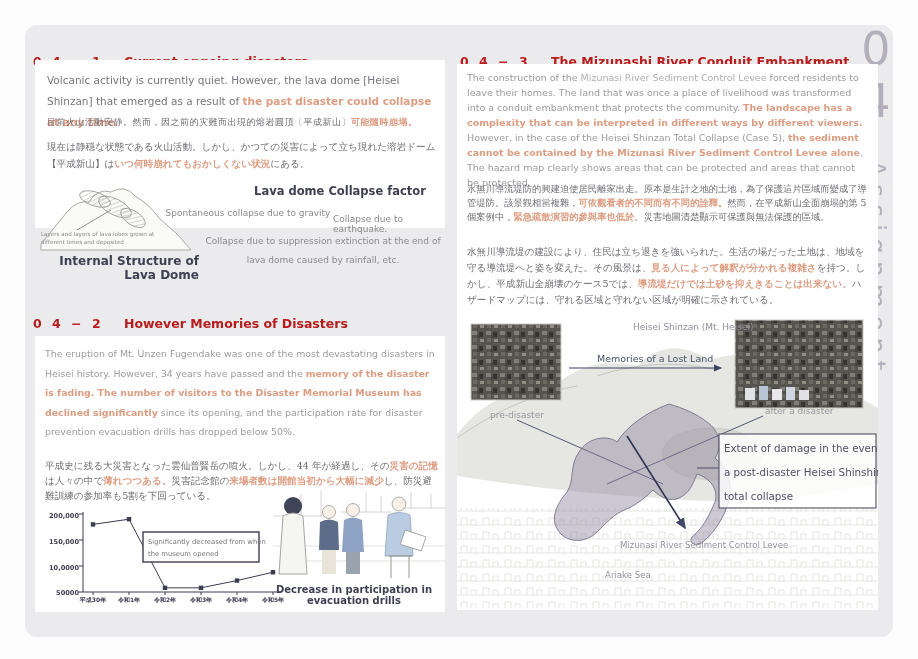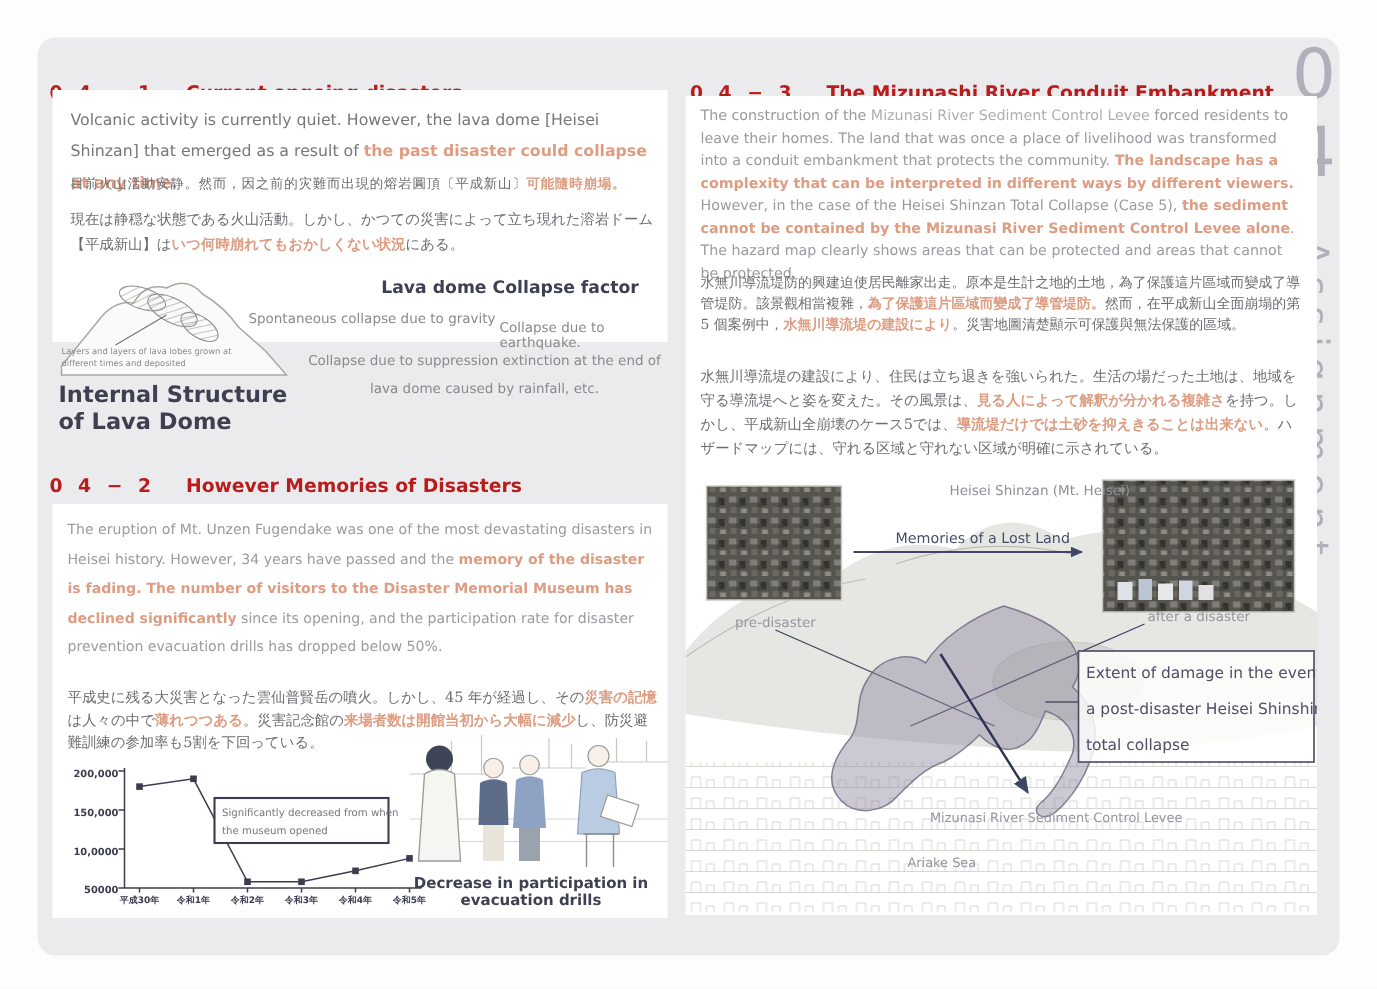--- a/index.html
+++ b/index.html
@@ -55,35 +55,35 @@
         </pattern>
       </defs>
       <path d="M4,72 L30,40 Q40,28 52,30 Q60,16 74,20 Q88,12 98,24 Q112,32 122,46 L140,62 L154,78 L4,78 Z" fill="#fafaf8" stroke="#a9a9a4" stroke-width="1"></path>
       <ellipse cx="58" cy="27" rx="16" ry="7" transform="rotate(18 58 27)" fill="url(#hatch)" stroke="#8e8e88" stroke-width="0.7"></ellipse>
       <ellipse cx="78" cy="35" rx="18" ry="8" transform="rotate(27 78 35)" fill="url(#hatch)" stroke="#8e8e88" stroke-width="0.7"></ellipse>
       <ellipse cx="96" cy="46" rx="14" ry="7" transform="rotate(33 96 46)" fill="url(#hatch)" stroke="#8e8e88" stroke-width="0.7"></ellipse>
       <line x1="40" y1="58" x2="74" y2="38" stroke="#77776f" stroke-width="0.8"></line>
       <text x="4" y="64" font-size="5.6" fill="#8a8a86">Layers and layers of lava lobes grown at</text>
       <text x="4" y="72" font-size="5.6" fill="#8a8a86">different times and deposited</text>
     </svg>
-    <div class="caption" style="left:4px;top:194px;width:160px;font-size:15px;text-align:left;">Internal Structure of Lava Dome</div>
+    <div class="caption" style="left:4px;top:194px;width:160px;font-size:12px;text-align:right;">Internal Structure of Lava Dome</div>
 
     <div class="caption" style="left:200px;top:124px;width:210px;font-size:11.5px;">Lava dome Collapse factor</div>
     <div class="para small-label" style="left:118px;top:148px;width:190px;text-align:center;">Spontaneous collapse due to gravity</div>
     <div class="para small-label" style="left:298px;top:154px;width:112px;">Collapse due to earthquake.</div>
     <div class="para small-label" style="left:168px;top:172px;width:240px;text-align:center;line-height:19px;">Collapse due to suppression extinction at the end of lava dome caused by rainfall, etc.</div>
   </div>
 
   <div class="sec-head" style="left:33px;top:316px;">
     <span class="sec-code">0 4 − 2</span>
     <span>However Memories of Disasters</span>
   </div>
   <div class="card" style="left:35px;top:336px;width:410px;height:276px;">
     <div class="para en-lite" style="left:10px;top:8px;width:392px;"><span class="s-n">The eruption of Mt. Unzen Fugendake was one of the most devastating disasters in Heisei history. However, 34 years have passed and the </span><span class="s-a">memory of the disaster is fading. The number of visitors to the Disaster Memorial Museum has declined significantly</span><span class="s-n"> since its opening, and the participation rate for disaster prevention evacuation drills has dropped below 50%.</span></div>
-    <div class="para cjk" style="left:10px;top:122px;width:394px;font-size:9.6px;line-height:15px;"><span class="s-n">平成史に残る大災害となった雲仙普賢岳の噴火。しかし、45 年が経過し、その</span><span class="s-ab">災害の記憶</span><span class="s-n">は人々の中で</span><span class="s-ab">薄れつつある</span><span class="s-n">。災害記念館の</span><span class="s-ab">来場者数は開館当初から大幅に減少</span><span class="s-n">し、防災避難訓練の参加率も5割を下回っている。</span></div>
+    <div class="para cjk" style="left:10px;top:122px;width:394px;font-size:9.6px;line-height:15px;"><span class="s-n">平成史に残る大災害となった雲仙普賢岳の噴火。しかし、44 年が経過し、その</span><span class="s-ab">災害の記憶</span><span class="s-n">は人々の中で</span><span class="s-ab">薄れつつある</span><span class="s-n">。災害記念館の</span><span class="s-ab">来場者数は開館当初から大幅に減少</span><span class="s-n">し、防災避難訓練の参加率も5割を下回っている。</span></div>
 
     <svg id="visitors-chart" style="position:absolute;left:0px;top:170px;" width="250" height="104" viewBox="0 0 250 104">
       <line x1="48" y1="6" x2="48" y2="86" stroke="#3c3c50" stroke-width="1"></line>
       <line x1="48" y1="86" x2="246" y2="86" stroke="#3c3c50" stroke-width="1"></line>
       <g id="chart-ticks">
           <line x1="44" x2="48" y1="8" y2="8" stroke="#3c3c50" stroke-width="1"></line>
           <line x1="44" x2="48" y1="34" y2="34" stroke="#3c3c50" stroke-width="1"></line>
           <line x1="44" x2="48" y1="60" y2="60" stroke="#3c3c50" stroke-width="1"></line>
           <line x1="44" x2="48" y1="86" y2="86" stroke="#3c3c50" stroke-width="1"></line>
           <line x1="58" x2="58" y1="86" y2="89" stroke="#3c3c50" stroke-width="1"></line>
@@ -143,21 +143,21 @@
     </svg>
     <div class="caption" style="left:226px;top:248px;width:186px;font-size:10px;">Decrease in participation in evacuation drills</div>
   </div>
 
   <div class="sec-head" style="left:460px;top:54px;">
     <span class="sec-code">0 4 − 3</span>
     <span>The Mizunashi River Conduit Embankment</span>
   </div>
   <div class="card" style="left:457px;top:64px;width:421px;height:546px;">
     <div class="para en-lite" style="left:10px;top:6px;width:401px;font-size:9.5px;line-height:15px;"><span class="s-n">The construction of the </span><span class="s-g">Mizunasi River Sediment Control Levee</span><span class="s-n"> forced residents to leave their homes. The land that was once a place of livelihood was transformed into a conduit embankment that protects the community. </span><span class="s-a">The landscape has a complexity that can be interpreted in different ways by different viewers.</span><span class="s-n"> However, in the case of the Heisei Shinzan Total Collapse (Case 5), </span><span class="s-a">the sediment cannot be contained by the Mizunasi River Sediment Control Levee alone</span><span class="s-n">. The hazard map clearly shows areas that can be protected and areas that cannot be protected.</span></div>
-    <div class="para cjk" style="left:10px;top:118px;width:403px;font-size:9.3px;line-height:14px;"><span class="s-n">水無川導流堤防的興建迫使居民離家出走。原本是生計之地的土地，為了保護這片區域而變成了導管堤防。該景觀相當複雜，</span><span class="s-ab">為了保護這片區域而變成了導管堤防。</span><span class="s-n">然而，在平成新山全面崩塌的第 5 個案例中，</span><span class="s-ab">水無川導流堤の建設により</span><span class="s-n">。災害地圖清楚顯示可保護與無法保護的區域。</span></div>
+    <div class="para cjk" style="left:10px;top:118px;width:403px;font-size:9.3px;line-height:14px;"><span class="s-n">水無川導流堤防的興建迫使居民離家出走。原本是生計之地的土地，為了保護這片區域而變成了導管堤防。該景觀相當複雜，</span><span class="s-ab">可依觀看者的不同而有不同的詮釋。</span><span class="s-n">然而，在平成新山全面崩塌的第 5 個案例中，</span><span class="s-ab">緊急疏散演習的參與率也低於</span><span class="s-n">。災害地圖清楚顯示可保護與無法保護的區域。</span></div>
     <div class="para cjk" style="left:10px;top:180px;width:403px;font-size:9.6px;line-height:16px;"><span class="s-n">水無川導流堤の建設により、住民は立ち退きを強いられた。生活の場だった土地は、地域を守る導流堤へと姿を変えた。その風景は、</span><span class="s-ab">見る人によって解釈が分かれる複雑さ</span><span class="s-n">を持つ。しかし、平成新山全崩壊のケース5では、</span><span class="s-ab">導流堤だけでは土砂を抑えきることは出来ない</span><span class="s-n">。ハザードマップには、守れる区域と守れない区域が明確に示されている。</span></div>
 
     <svg style="position:absolute;left:0px;top:252px;" width="421" height="292" viewBox="0 0 421 292">
       <defs>
         <pattern id="mz" width="14" height="14" patternUnits="userSpaceOnUse">
           <rect width="14" height="14" fill="#55544f"></rect>
           <rect x="1" y="1" width="5" height="4" fill="#807e76"></rect>
           <rect x="8" y="2" width="4" height="5" fill="#34332f"></rect>
           <rect x="2" y="8" width="4" height="4" fill="#6b695f"></rect>
           <rect x="9" y="9" width="4" height="3" fill="#8f8d84"></rect>

